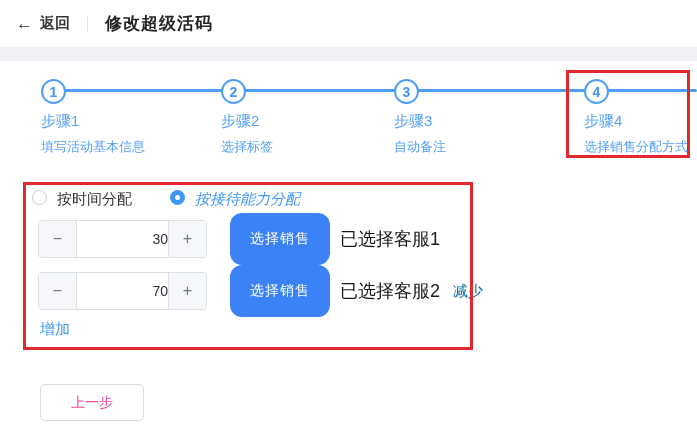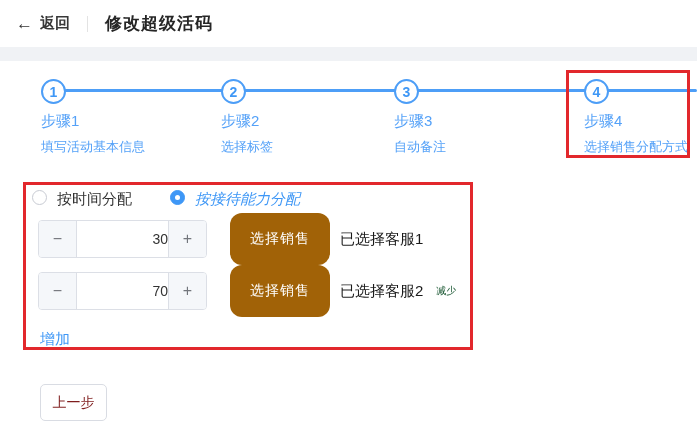--- a/index.html
+++ b/index.html
@@ -187,64 +187,64 @@
     font-size: 14px;
     color: #333;
     font-family: "Liberation Sans", "DejaVu Sans", sans-serif;
     min-width: 0;
     background: #fff;
   }
 
   .select-btn {
     margin-left: 23px;
     width: 100px; height: 52px;
-    background: #a16207;
+    background: #3b82f6;
     border: none;
     border-radius: 12px;
     color: #fff;
     font-size: 14px;
     font-weight: 500;
     letter-spacing: 1px;
     display: flex;
     align-items: center;
     justify-content: center;
     cursor: pointer;
     font-family: "Liberation Sans", "DejaVu Sans", sans-serif;
   }
   .selected-text {
     margin-left: 10px;
-    font-size: 15px;
+    font-size: 18px;
     color: #1a1a1a;
     white-space: nowrap;
   }
   .remove-link {
     margin-left: 13px;
-    font-size: 10px;
-    color: #14532d;
+    font-size: 15px;
+    color: #0369a1;
     cursor: pointer;
     white-space: nowrap;
   }
 
   .add-link {
     position: absolute;
-    left: 40px; top: 330px;
+    left: 40px; top: 320px;
     font-size: 15px;
     color: #3e97f6;
     cursor: pointer;
   }
 
   
   .prev-btn {
     position: absolute;
     left: 40px; top: 384px;
-    width: 67px; height: 37px;
+    width: 104px; height: 37px;
     background: #fff;
     border: 1px solid #d9dce3;
     border-radius: 5px;
-    color: #7f1d1d;
+    color: #ec4899;
     font-size: 14px;
     display: flex;
     align-items: center;
     justify-content: center;
     cursor: pointer;
     font-family: "Liberation Sans", "DejaVu Sans", sans-serif;
   }
 </style>
 </head>
 <body>

